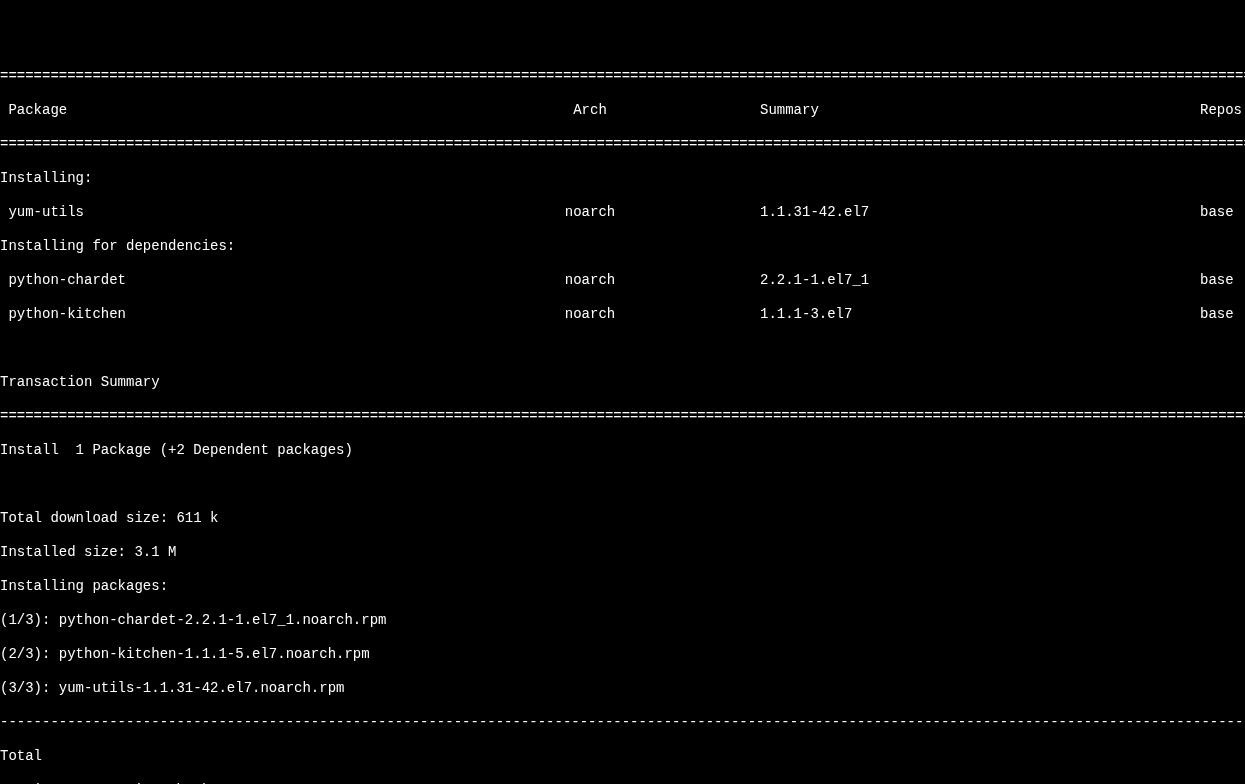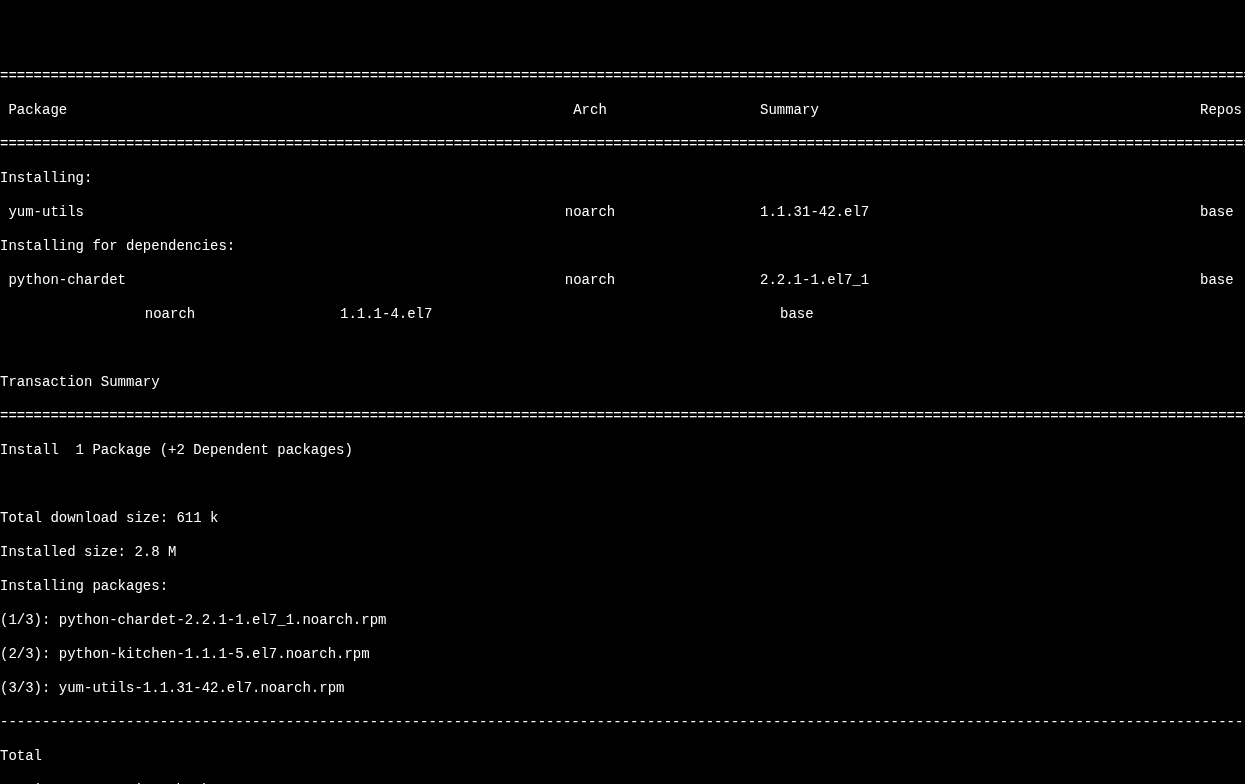--- a/index.html
+++ b/index.html
@@ -36,29 +36,29 @@
 <div>=============================================================================================================================================================</div>
 <div>Installing:</div>
 <div class="row">
 <span class="col-package"> yum-utils</span><span class="col-arch">noarch</span><span class="col-version">1.1.31-42.el7</span><span class="col-repo">base</span>
 </div>
 <div>Installing for dependencies:</div>
 <div class="row">
 <span class="col-package"> python-chardet</span><span class="col-arch">noarch</span><span class="col-version">2.2.1-1.el7_1</span><span class="col-repo">base</span>
 </div>
 <div class="row">
-<span class="col-arch">noarch</span><span class="col-version">1.1.1-4.el7</span><span class="col-repo">base</span>
+<span class="col-package"> python-kitchen</span><span class="col-arch">noarch</span><span class="col-version">1.1.1-3.el7</span><span class="col-repo">base</span>
 </div>
 <div> </div>
 <div>Transaction Summary</div>
 <div>=============================================================================================================================================================</div>
 <div>Install  1 Package (+2 Dependent packages)</div>
 <div> </div>
 <div>Total download size: 611 k</div>
-<div>Installed size: 2.8 M</div>
+<div>Installed size: 3.1 M</div>
 <div>Installing packages:</div>
 <div>(1/3): python-chardet-2.2.1-1.el7_1.noarch.rpm</div>
 <div>(2/3): python-kitchen-1.1.1-5.el7.noarch.rpm</div>
 <div>(3/3): yum-utils-1.1.31-42.el7.noarch.rpm</div>
 <div>-------------------------------------------------------------------------------------------------------------------------------------------------------------</div>
 <div>Total</div>
 <div>Running transaction check</div>
 
 
 

